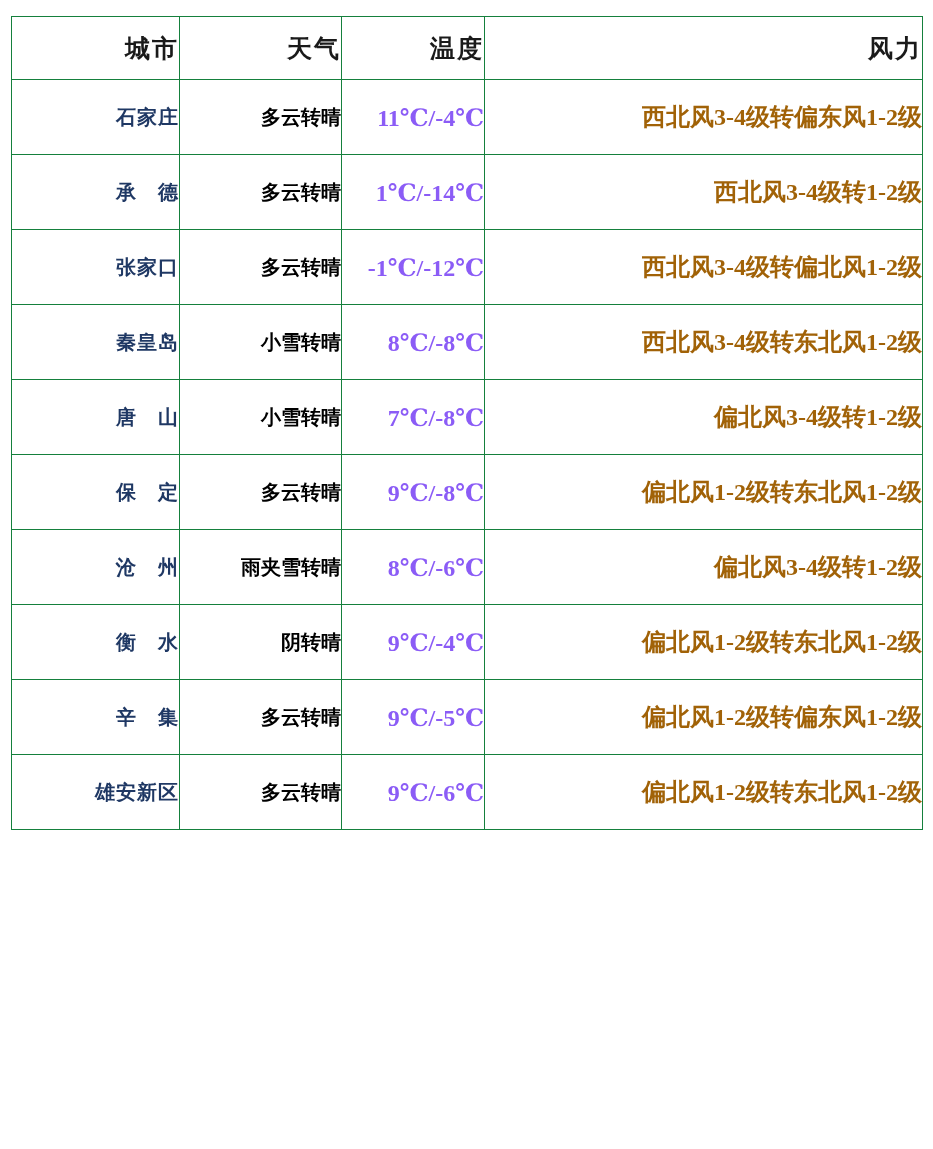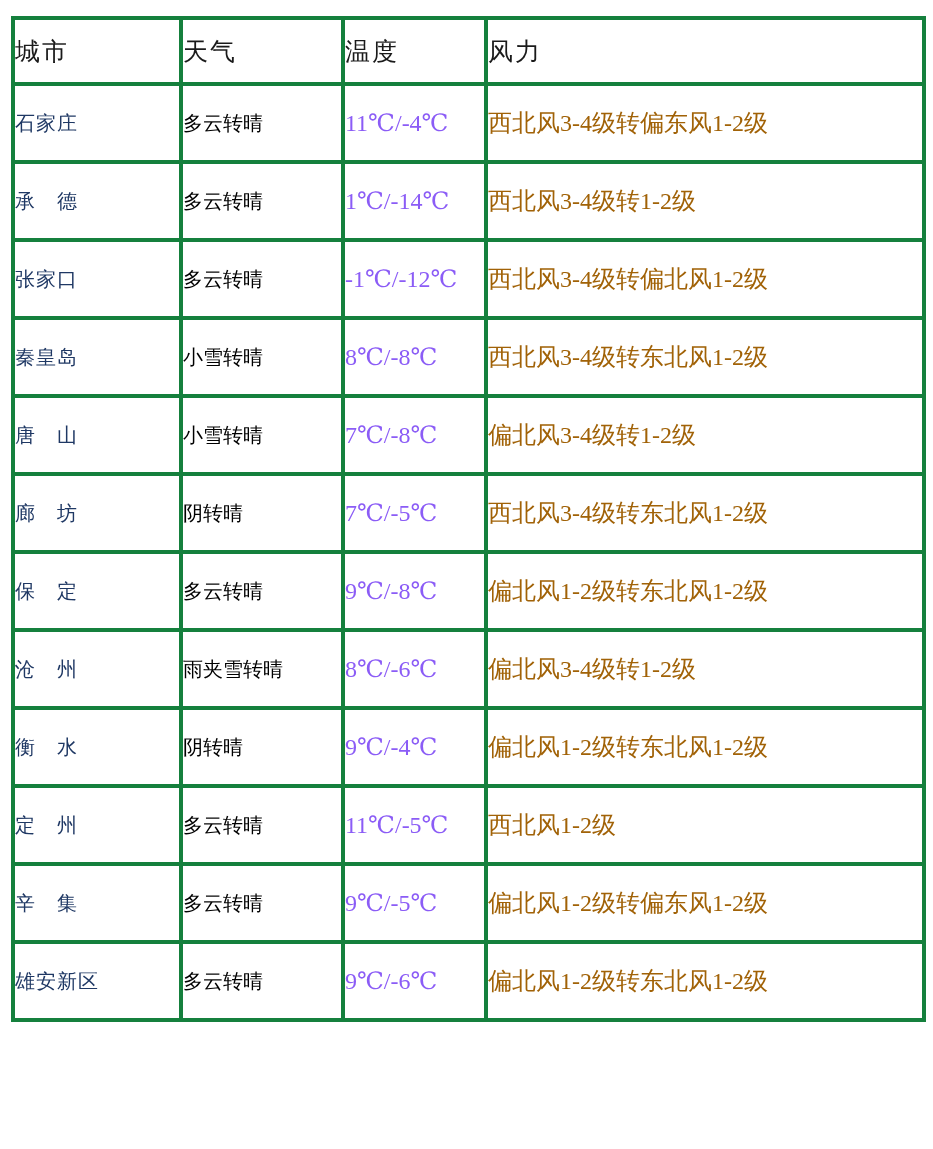--- a/index.html
+++ b/index.html
@@ -21,25 +21,25 @@
     position: relative;
   }
   table.weather {
     border-collapse: collapse;
     width: 911px;
     margin-left: 11px;
     margin-top: 16px;
     table-layout: fixed;
   }
   table.weather td, table.weather th {
-    border: 4px solid #15803d;
-    text-align: left;
+    border: 1px solid #15803d;
+    text-align: right;
     vertical-align: middle;
     padding: 0;
-    font-weight: normal;
+    font-weight: bold;
   }
   col.c-city   { width: 168px; }
   col.c-wx     { width: 162px; }
   col.c-temp   { width: 143px; }
   col.c-wind   { width: 438px; }
 
   thead th {
     height: 62px;
     font-size: 25px;
     font-weight: bold;
@@ -113,50 +113,38 @@
         <td class="temp">8℃/-8℃</td>
         <td class="wind">西北风3-4级转东北风1-2级</td>
       </tr>
       <tr>
         <td class="city">唐　山</td>
         <td class="wx">小雪转晴</td>
         <td class="temp">7℃/-8℃</td>
         <td class="wind">偏北风3-4级转1-2级</td>
       </tr>
       <tr>
-        <td class="city">廊　坊</td>
-        <td class="wx">阴转晴</td>
-        <td class="temp">7℃/-5℃</td>
-        <td class="wind">西北风3-4级转东北风1-2级</td>
-      </tr>
-      <tr>
         <td class="city">保　定</td>
         <td class="wx">多云转晴</td>
         <td class="temp">9℃/-8℃</td>
         <td class="wind">偏北风1-2级转东北风1-2级</td>
       </tr>
       <tr>
         <td class="city">沧　州</td>
         <td class="wx">雨夹雪转晴</td>
         <td class="temp">8℃/-6℃</td>
         <td class="wind">偏北风3-4级转1-2级</td>
       </tr>
       <tr>
         <td class="city">衡　水</td>
         <td class="wx">阴转晴</td>
         <td class="temp">9℃/-4℃</td>
         <td class="wind">偏北风1-2级转东北风1-2级</td>
       </tr>
       <tr>
-        <td class="city">定　州</td>
-        <td class="wx">多云转晴</td>
-        <td class="temp">11℃/-5℃</td>
-        <td class="wind">西北风1-2级</td>
-      </tr>
-      <tr>
         <td class="city">辛　集</td>
         <td class="wx">多云转晴</td>
         <td class="temp">9℃/-5℃</td>
         <td class="wind">偏北风1-2级转偏东风1-2级</td>
       </tr>
       <tr>
         <td class="city">雄安新区</td>
         <td class="wx">多云转晴</td>
         <td class="temp">9℃/-6℃</td>
         <td class="wind">偏北风1-2级转东北风1-2级</td>

